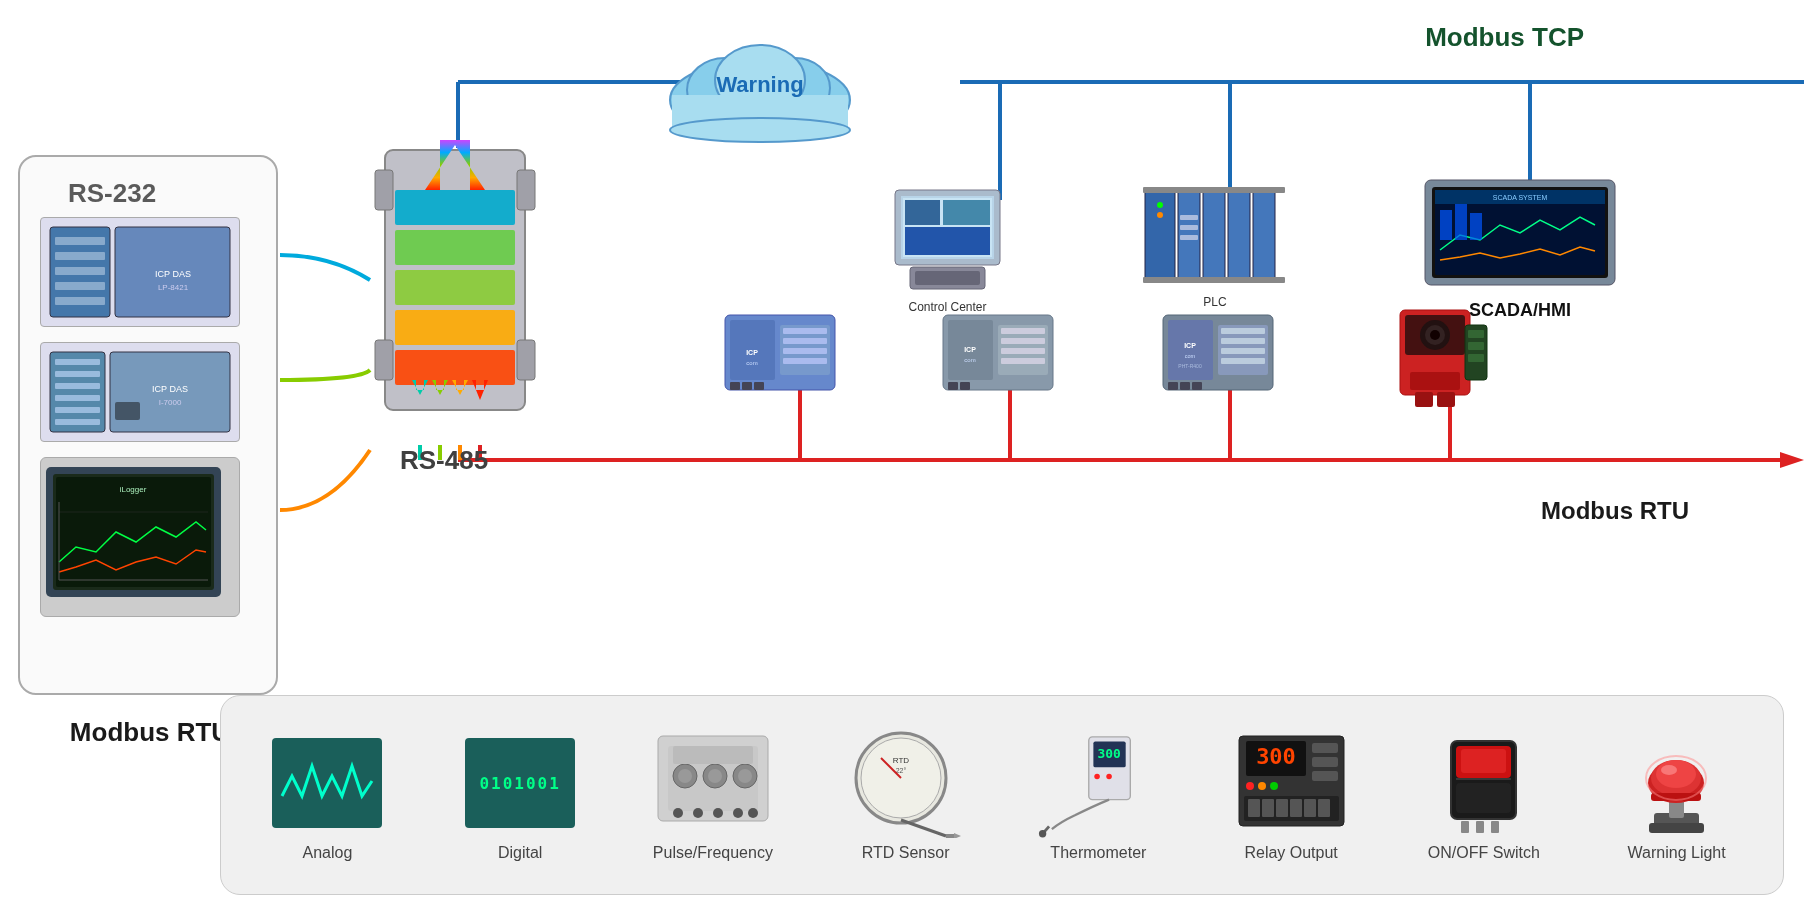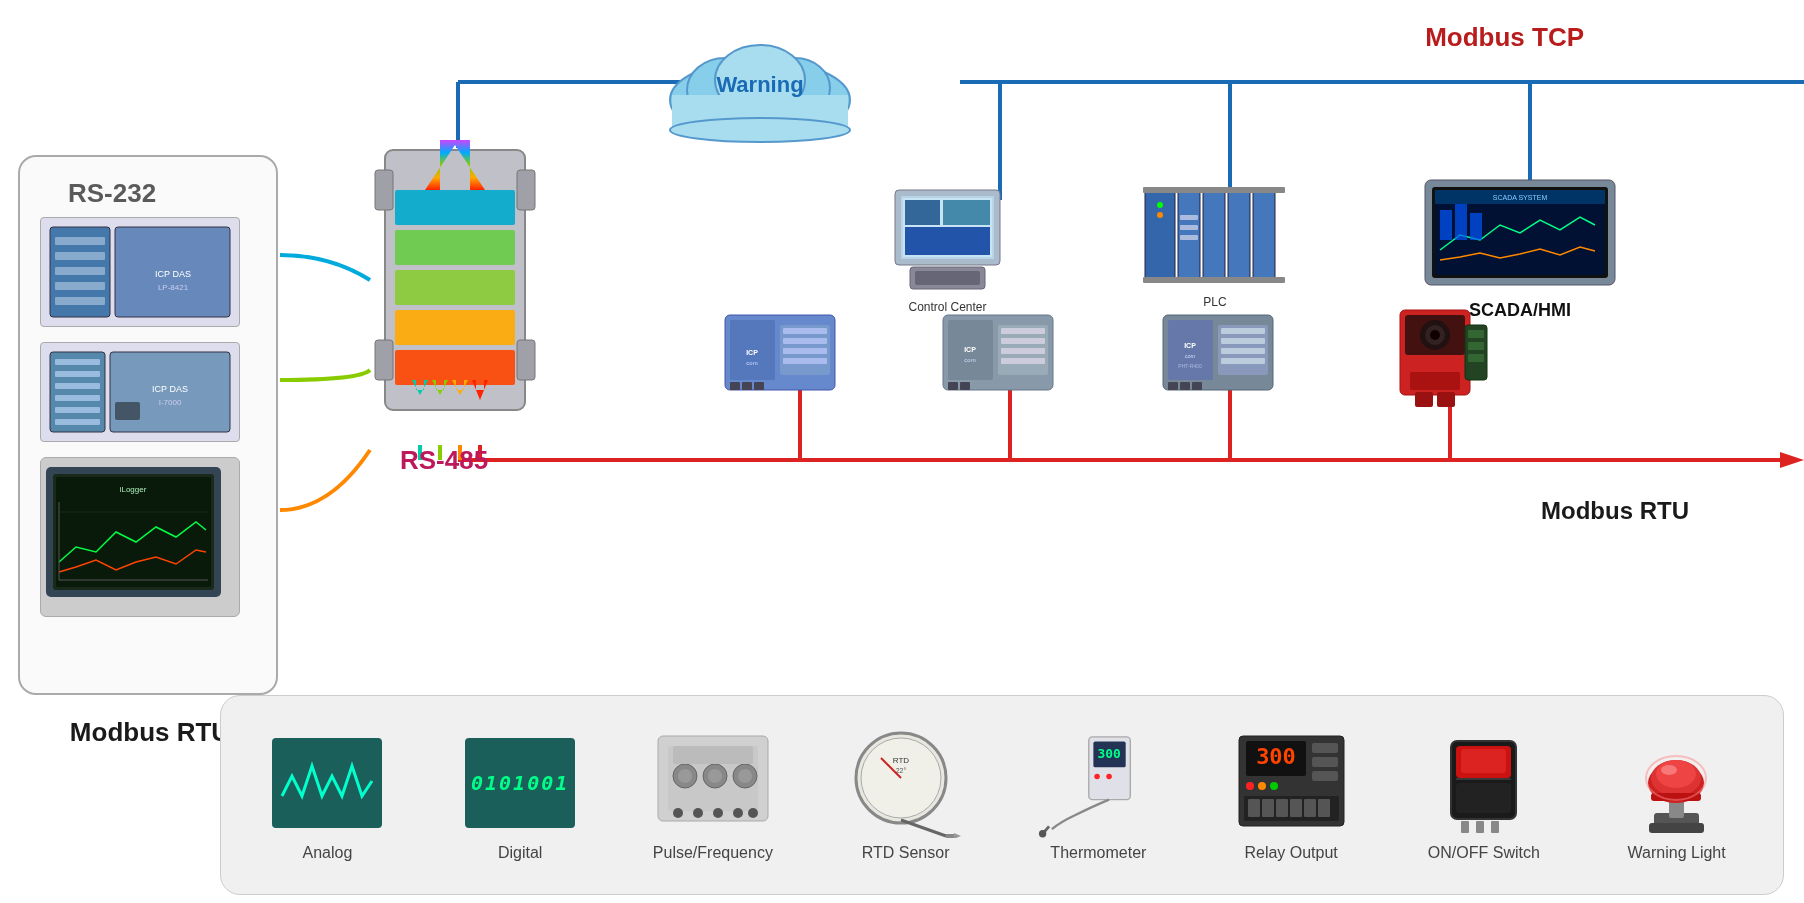--- a/index.html
+++ b/index.html
@@ -56,41 +56,41 @@
       white-space: nowrap;
     }
 
     
     .modbus-tcp {
       position: absolute;
       top: 22px;
       right: 220px;
       font-size: 26px;
       font-weight: bold;
-      color: #b91c1c;
+      color: #14532d;
     }
 
     
     .rs232-label {
       position: absolute;
       top: 178px;
       left: 68px;
       font-size: 26px;
       font-weight: bold;
       color: #1a1a1a;
     }
 
     
     .rs485-label {
       position: absolute;
       top: 445px;
       left: 400px;
       font-size: 26px;
       font-weight: bold;
-      color: #be185d;
+      color: #404040;
     }
 
     
     .modbus-rtu-right {
       position: absolute;
       top: 497px;
       right: 115px;
       font-size: 24px;
       font-weight: bold;
       color: #1a1a1a;
@@ -192,25 +192,24 @@
     
     .digital-icon {
       width: 110px;
       height: 90px;
       background: #1a5f5a;
       border-radius: 4px;
       display: flex;
       align-items: center;
       justify-content: center;
       font-family: monospace;
-      font-size: 20px;
+      font-size: 16px;
       font-weight: bold;
       color: #00ff88;
       letter-spacing: 2px;
-      font-style: italic;
     }
 
     
     .net-device {
       position: absolute;
       display: flex;
       flex-direction: column;
       align-items: center;
     }
     .net-device-label {

